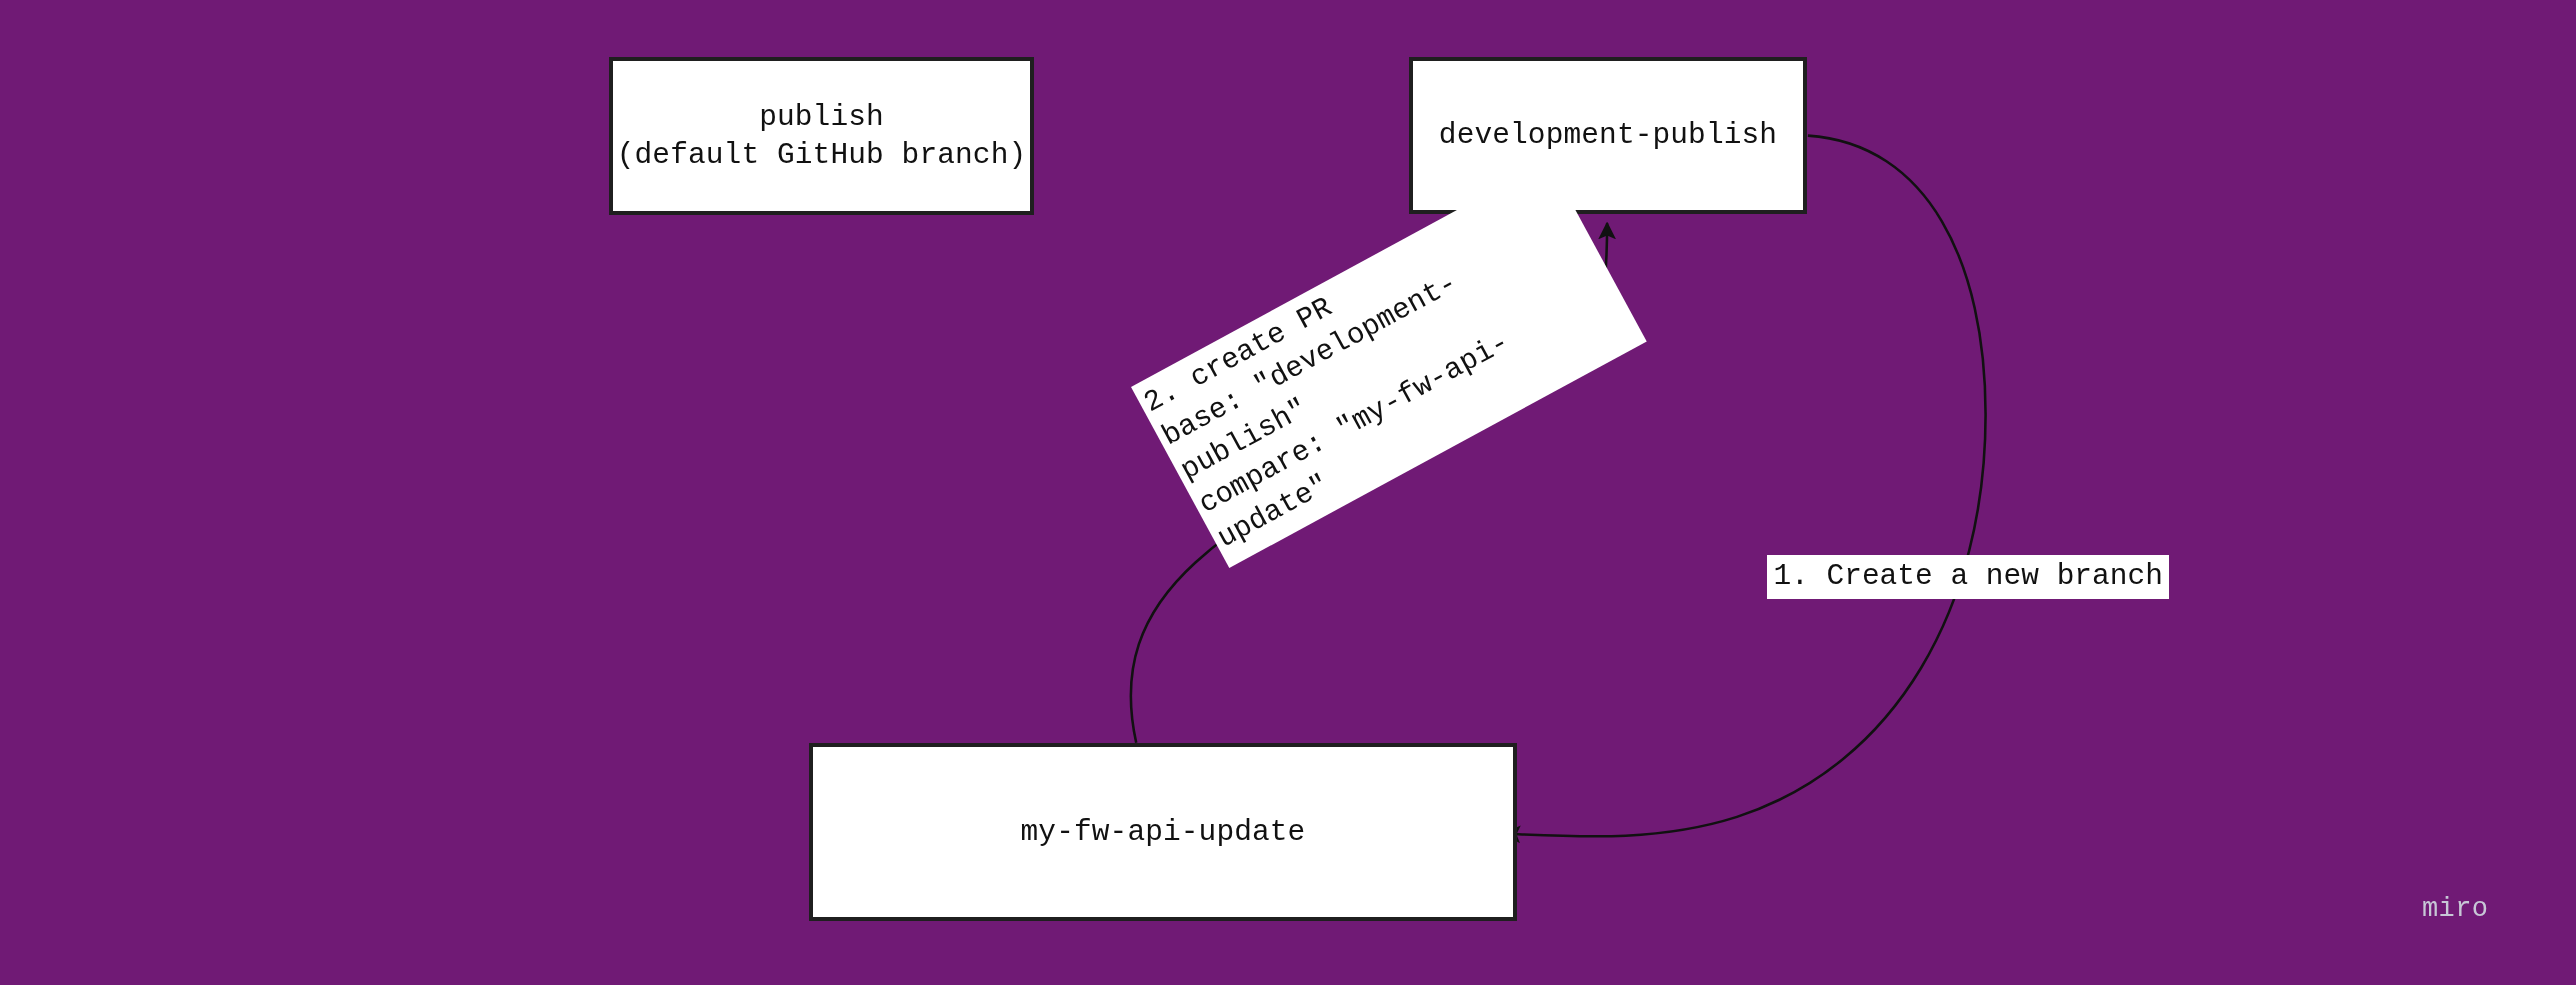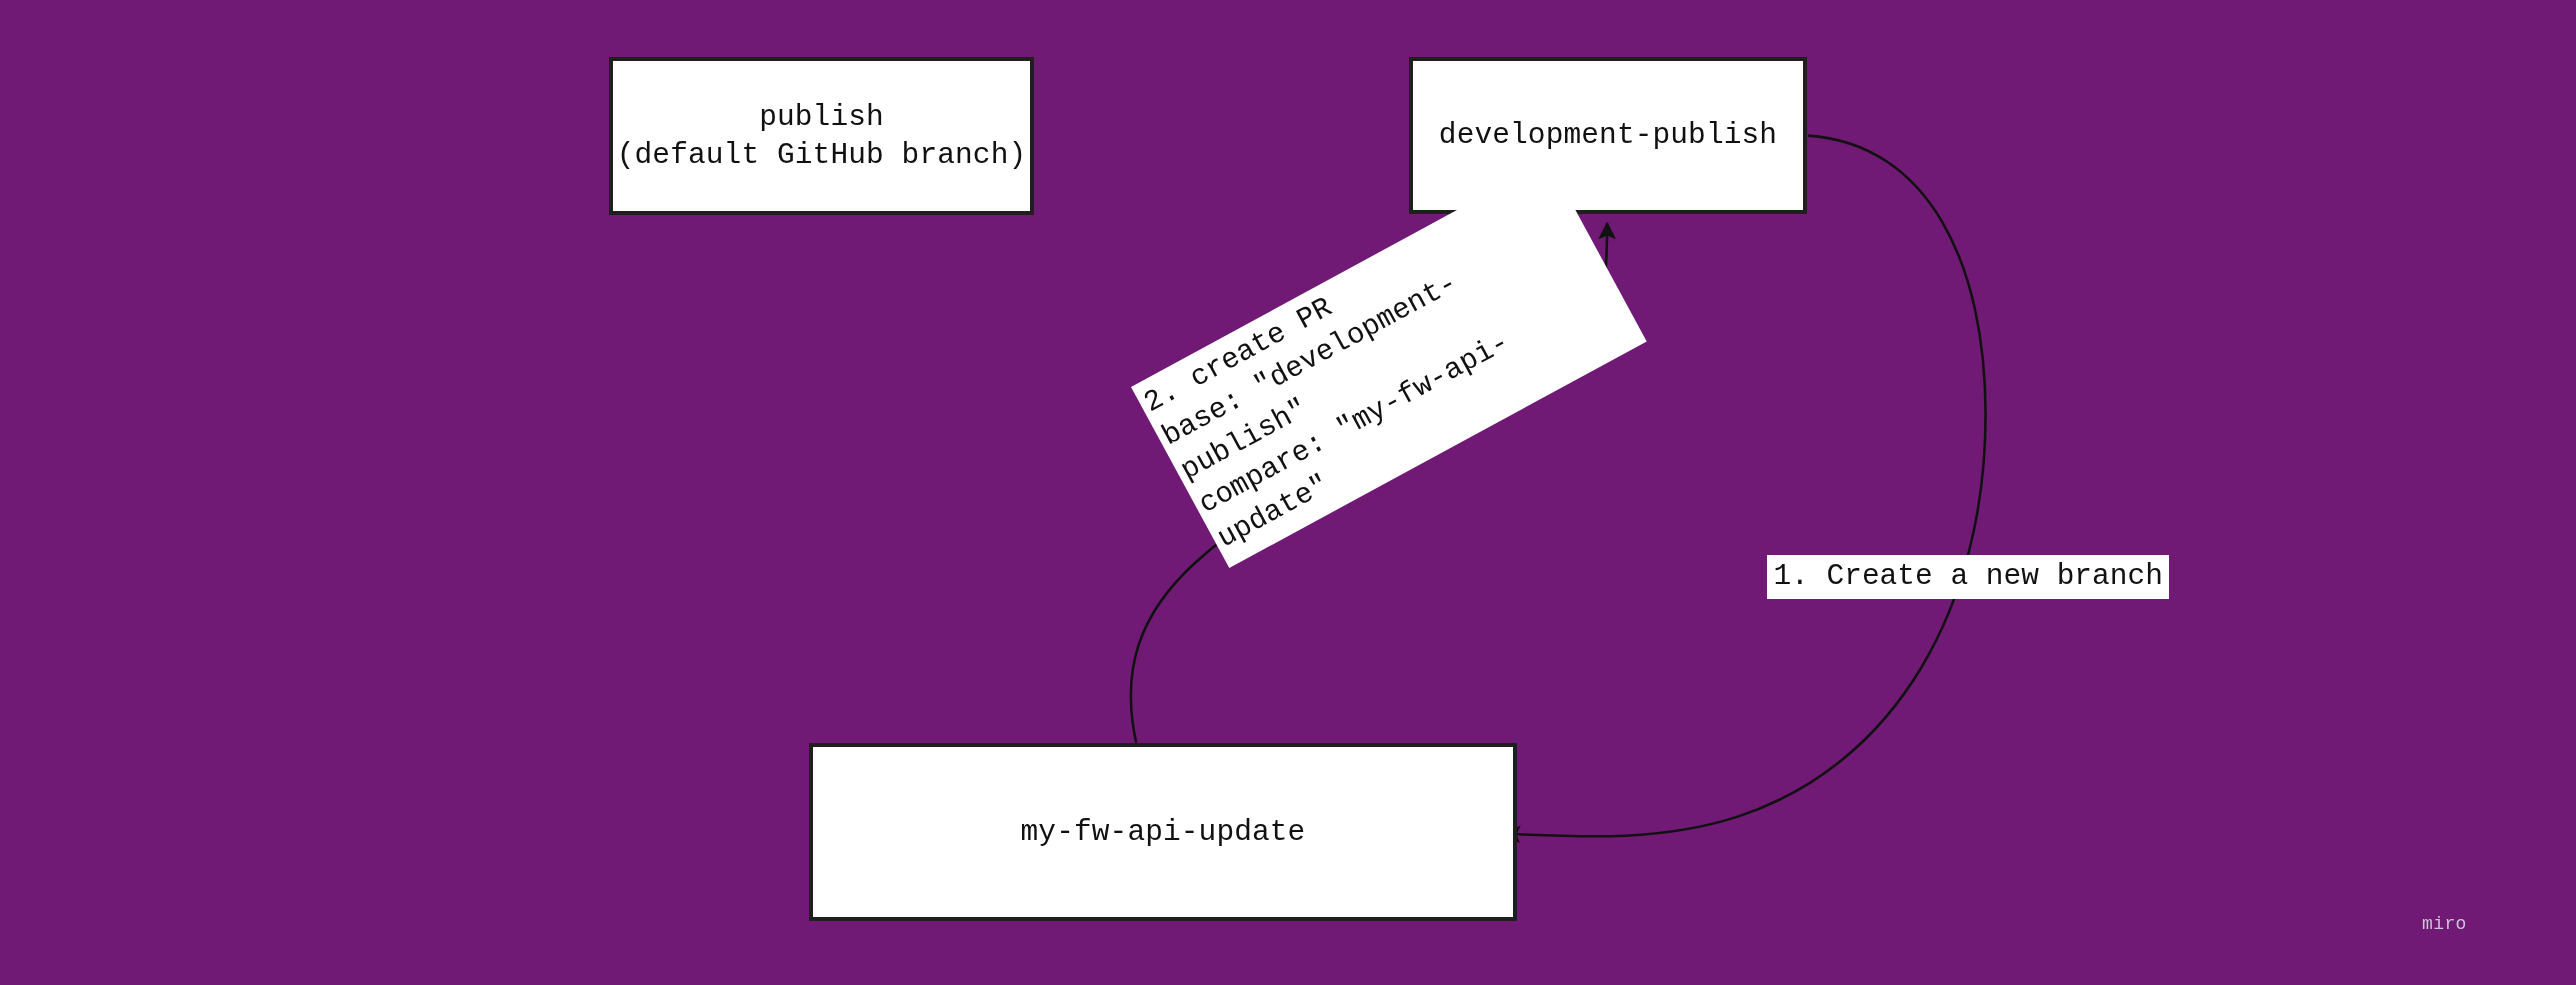--- a/index.html
+++ b/index.html
@@ -81,22 +81,22 @@
     top: 387px;
     width: 462px;
     font-size: 29px;
     transform: rotate(-28.5deg);
     transform-origin: 0 0;
     padding: 4.8px 8px 8px 4.8px;
   }
   #watermark {
     position: absolute;
     left: 2422px;
-    top: 914px;
-    font-size: 18px;
+    top: 894px;
+    font-size: 27px;
     letter-spacing: 0.4px;
     color: #c7c7d6;
     font-weight: 400;
   }
 </style>
 </head>
 <body>
 
 <div id="canvas">
 

